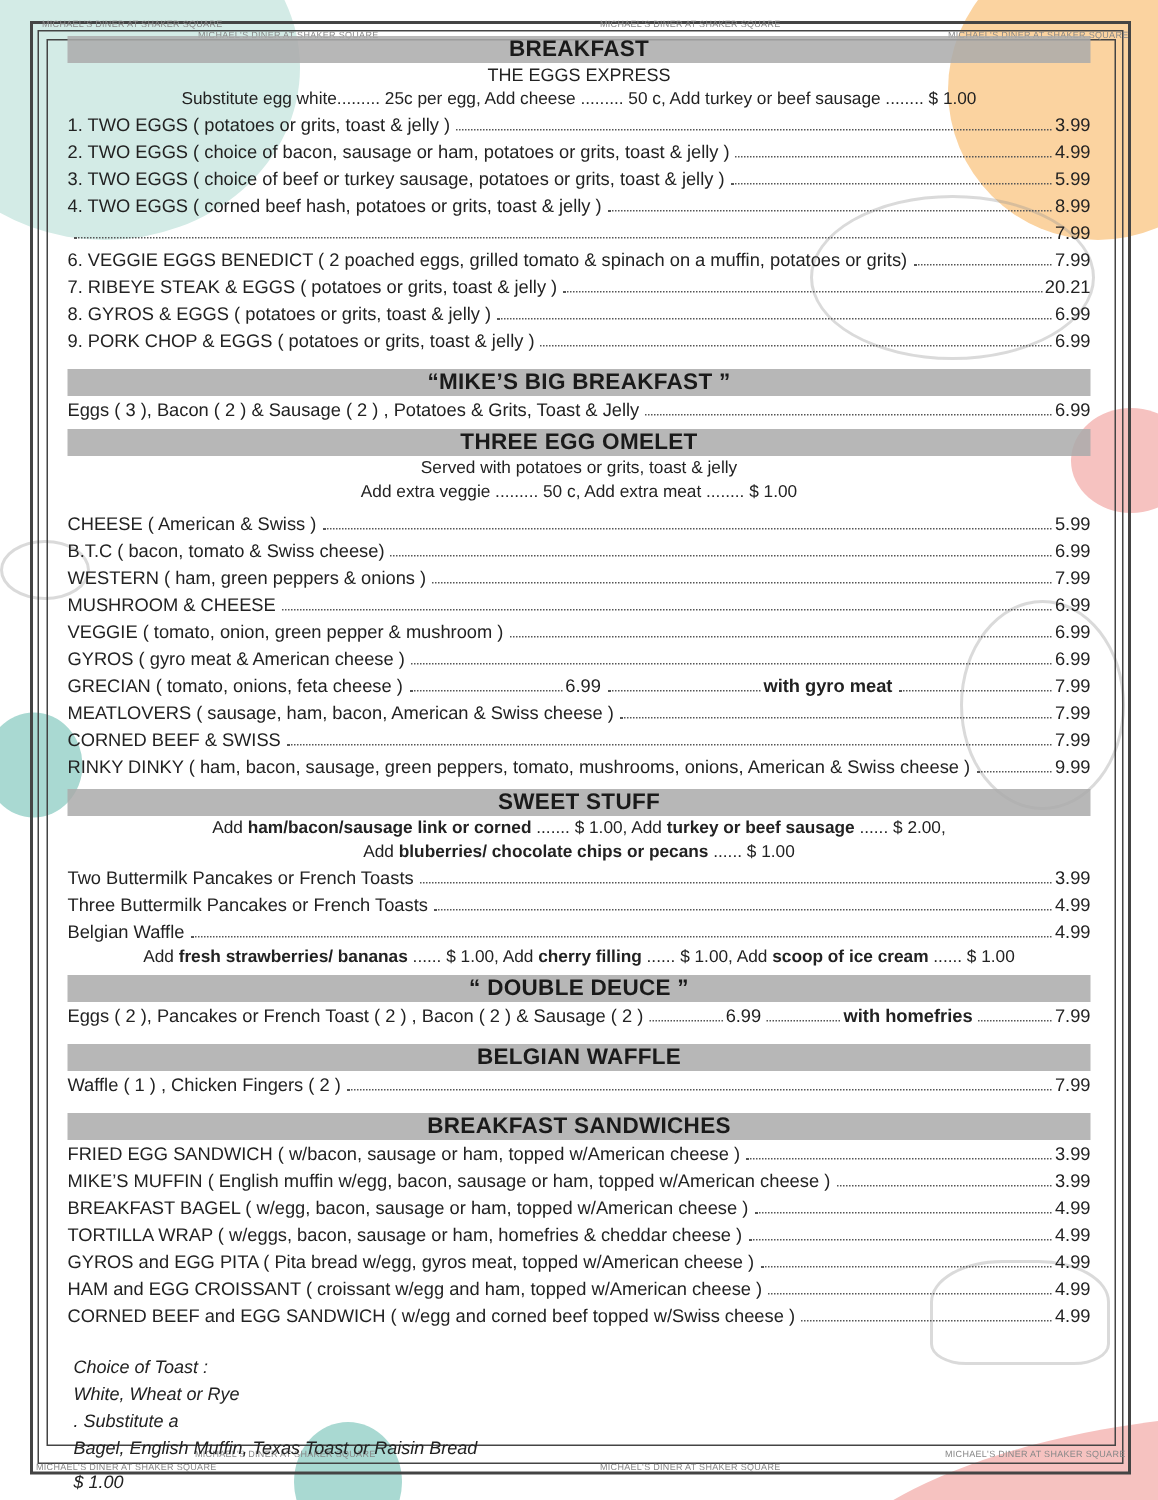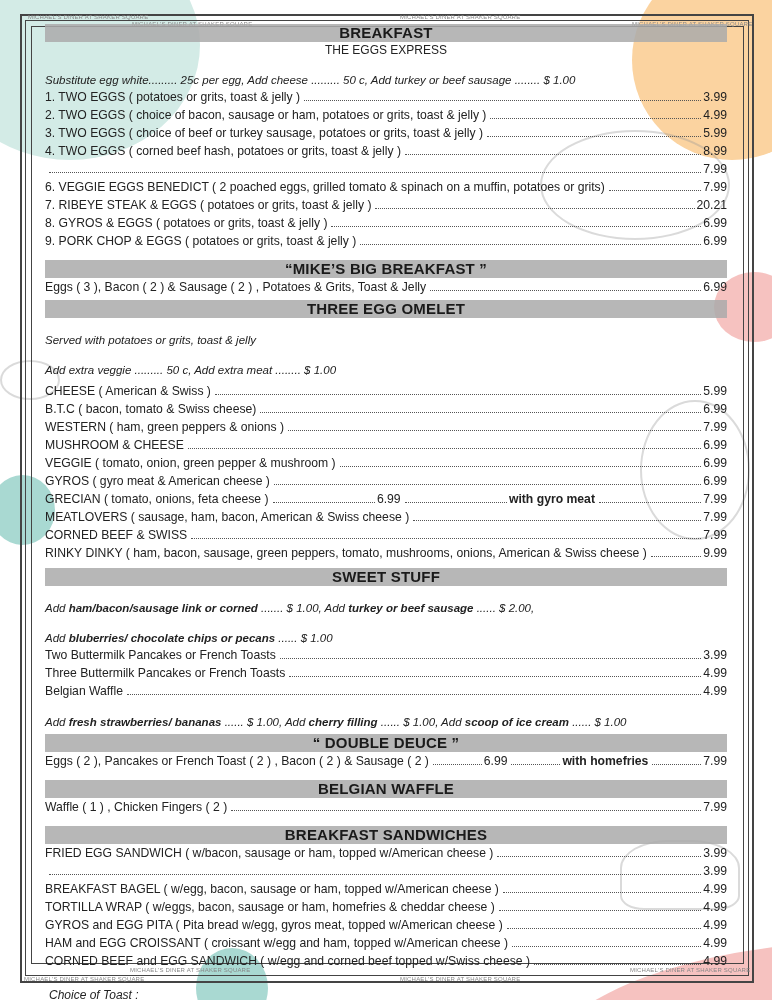--- a/index.html
+++ b/index.html
@@ -22,21 +22,21 @@
 
   .frame-outer { position: absolute; left: 20px; top: 14px; width: 734px; height: 969px; border: 2px solid #444; z-index: 2; }
   .frame-mid { position: absolute; left: 25px; top: 20px; width: 724px; height: 956px; border: 1.5px solid #444; z-index: 2; }
   .frame-inner { position: absolute; left: 31px; top: 26px; width: 713px; height: 938px; border: 1.5px solid #444; z-index: 2; }
   .frame-text { position: absolute; font-size: 6px; color: #888; letter-spacing: 0.2px; z-index: 3; white-space: nowrap; }
 
   .content { position: absolute; left: 45px; top: 24px; width: 682px; z-index: 4; }
 
   .section-bar { background: rgba(170,170,170,0.85); height: 18px; text-align: center; font-weight: bold; font-size: 15px; line-height: 18px; color: #1a1a1a; letter-spacing: 0.2px; }
   .sub-center { text-align: center; font-size: 12px; line-height: 16px; }
-  .sub-italic { text-align: left; font-style: italic; font-size: 11.5px; line-height: 16px; margin-top: 14px; }
+  .sub-italic { text-align: center; font-size: 11.5px; line-height: 16px; }
   .sub-italic b { font-weight: bold; }
 
   .row { display: flex; align-items: baseline; font-size: 12.2px; line-height: 18px; white-space: nowrap; }
   .row .name { flex: 0 0 auto; }
   .row .dots { flex: 1 1 auto; border-bottom: 1px dotted #555; margin: 0 2px 4px 4px; min-width: 10px; height: 1px; }
   .row .price { flex: 0 0 auto; }
   .row .mid { flex: 0 0 auto; }
   .row .mid.bold { font-weight: bold; }
 
   .gap4 { height: 4px; }
@@ -246,20 +246,21 @@
   <div class="gap10"></div>
 
   <div class="section-bar">BREAKFAST SANDWICHES</div>
   <div>
     <div class="row">
         <span class="name">FRIED EGG SANDWICH ( w/bacon, sausage or ham, topped w/American cheese )</span>
         <span class="dots"></span>
         <span class="price">3.99</span>
       </div>
     <div class="row">
+        <span class="name">MIKE’S MUFFIN ( English muffin w/egg, bacon, sausage or ham, topped w/American cheese )</span>
         <span class="dots"></span>
         <span class="price">3.99</span>
       </div>
     <div class="row">
         <span class="name">BREAKFAST BAGEL ( w/egg, bacon, sausage or ham, topped w/American cheese )</span>
         <span class="dots"></span>
         <span class="price">4.99</span>
       </div>
     <div class="row">
         <span class="name">TORTILLA WRAP   ( w/eggs, bacon, sausage or ham, homefries &amp; cheddar cheese )</span>

